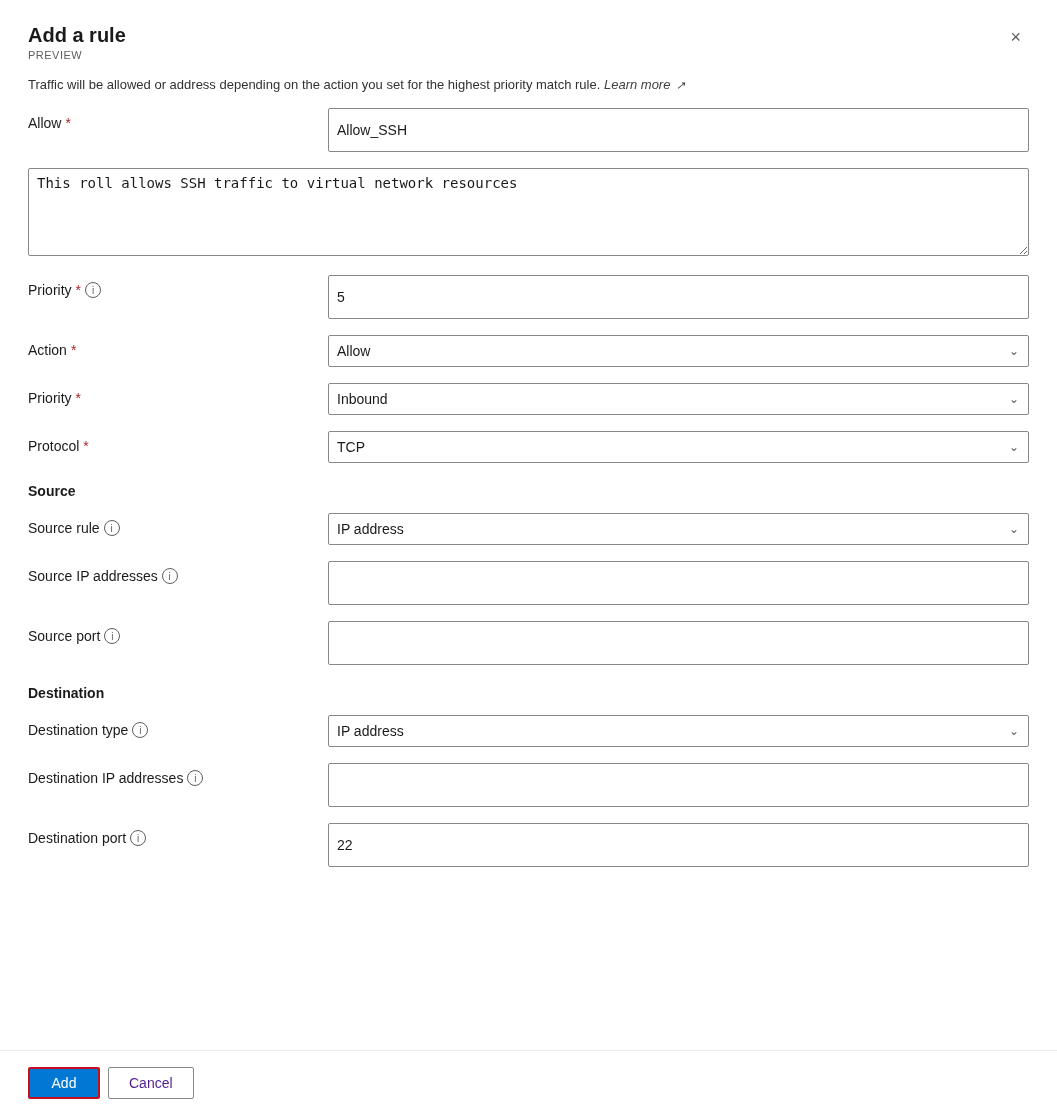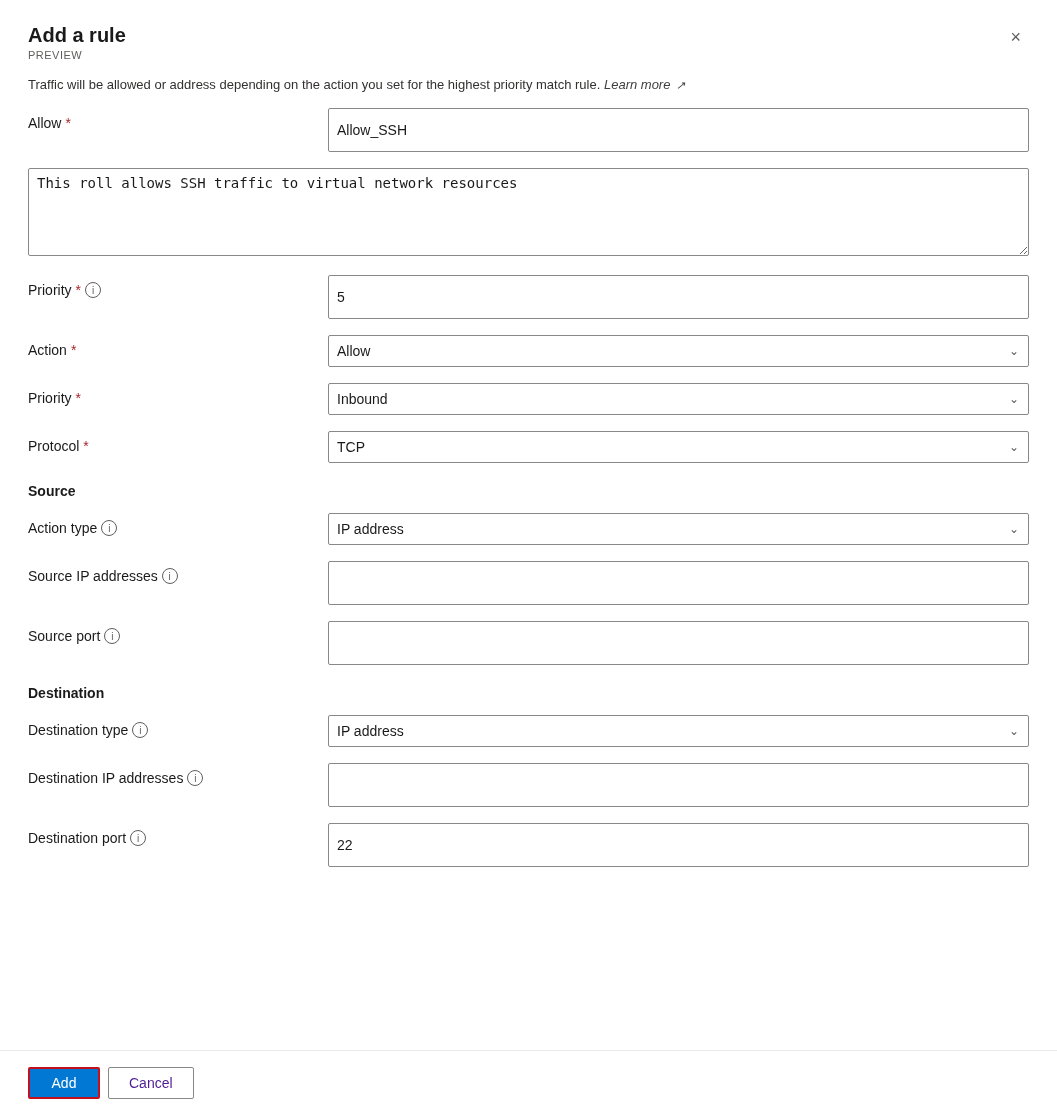--- a/index.html
+++ b/index.html
@@ -271,21 +271,21 @@
           </select>
           <span class="chevron-icon">⌄</span>
         </div>
       </div>
     </div>
 
     <div class="section-heading">Source</div>
 
     <div class="form-row">
       <div class="form-label">
-        <span>Action type</span>
+        <span>Source rule</span>
         <span class="info-icon">i</span>
       </div>
       <div class="form-control">
         <div class="select-wrapper">
           <select class="select-input">
             <option>IP address</option>
             <option>Service Tag</option>
             <option>Application security group</option>
           </select>
           <span class="chevron-icon">⌄</span>

